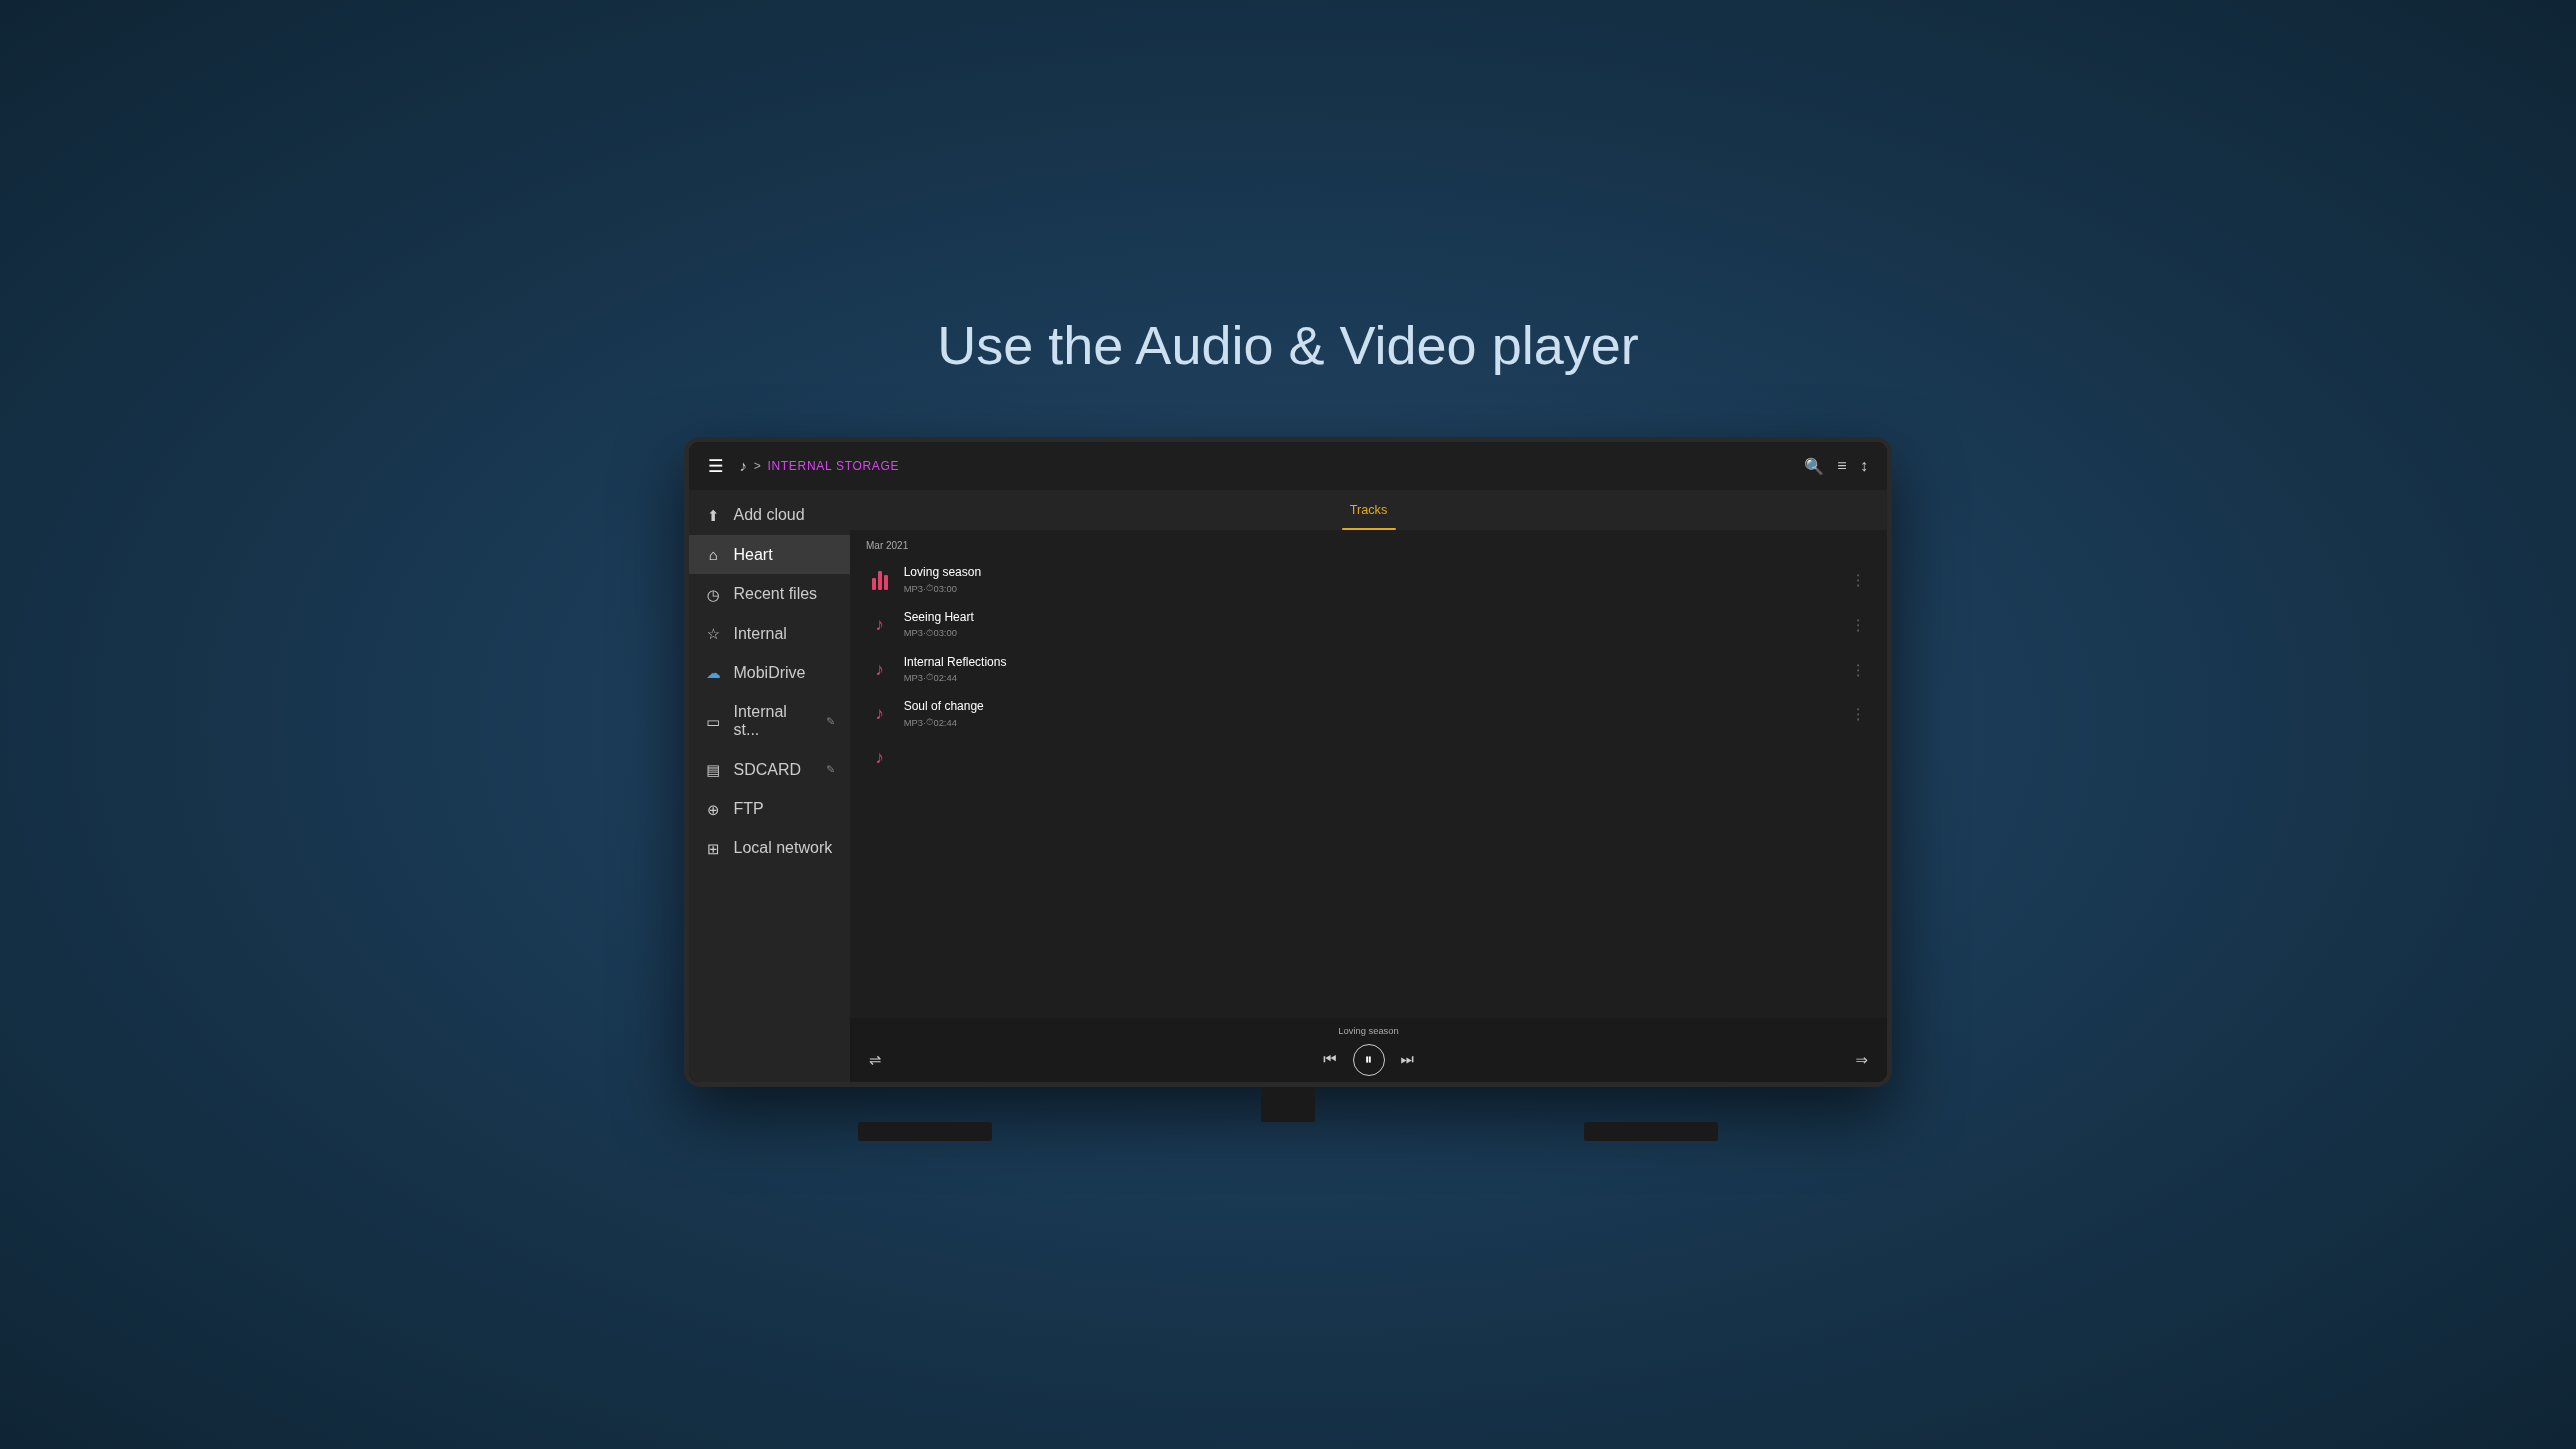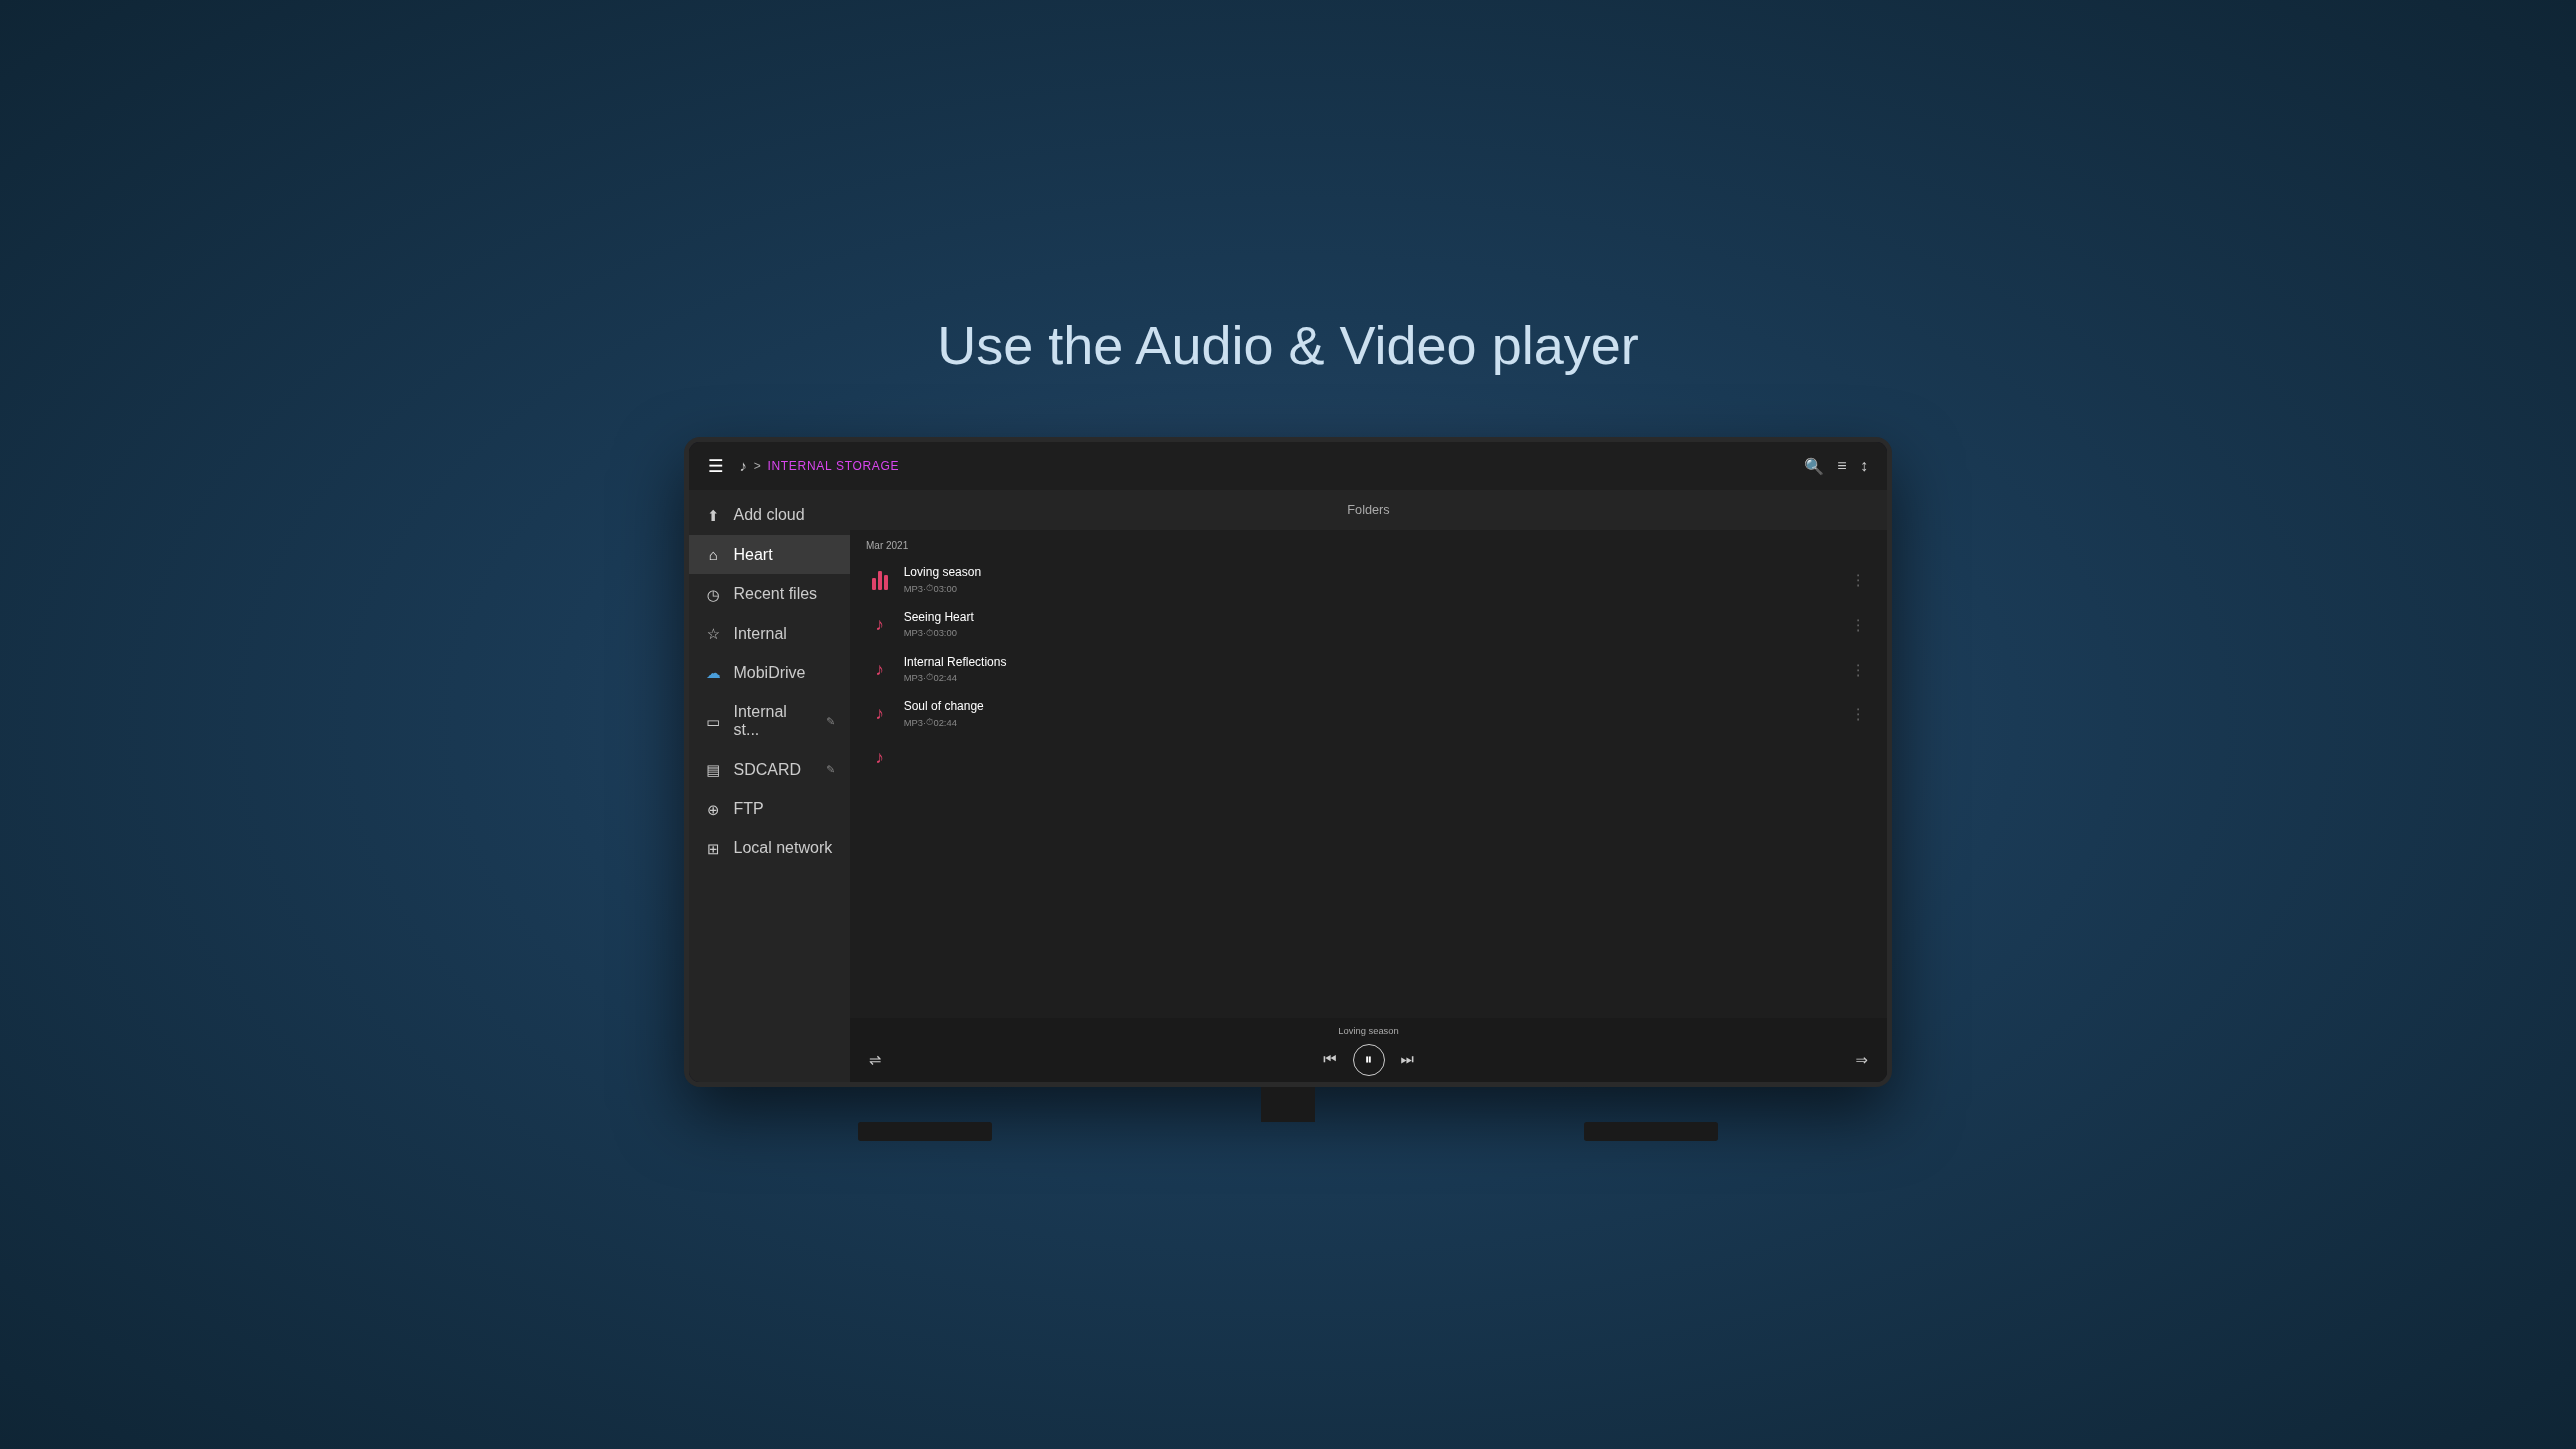--- a/index.html
+++ b/index.html
@@ -444,22 +444,22 @@
           <div class="sidebar-item">
             <span class="sidebar-item-icon">⊞</span>
             <span class="sidebar-item-label">Local network</span>
           </div>
 
         </div>
 
         <div class="content-area">
 
           <div class="tabs">
-            <div class="tab">
-              <span>Folders</span>
+            <div class="tab active">
+              <span>Tracks</span>
             </div>
           </div>
 
           <div class="track-list">
 
             <div class="date-header">Mar 2021</div>
 
             <div class="track-item">
               <div class="track-thumb">
                 <div class="track-thumb-bars">

